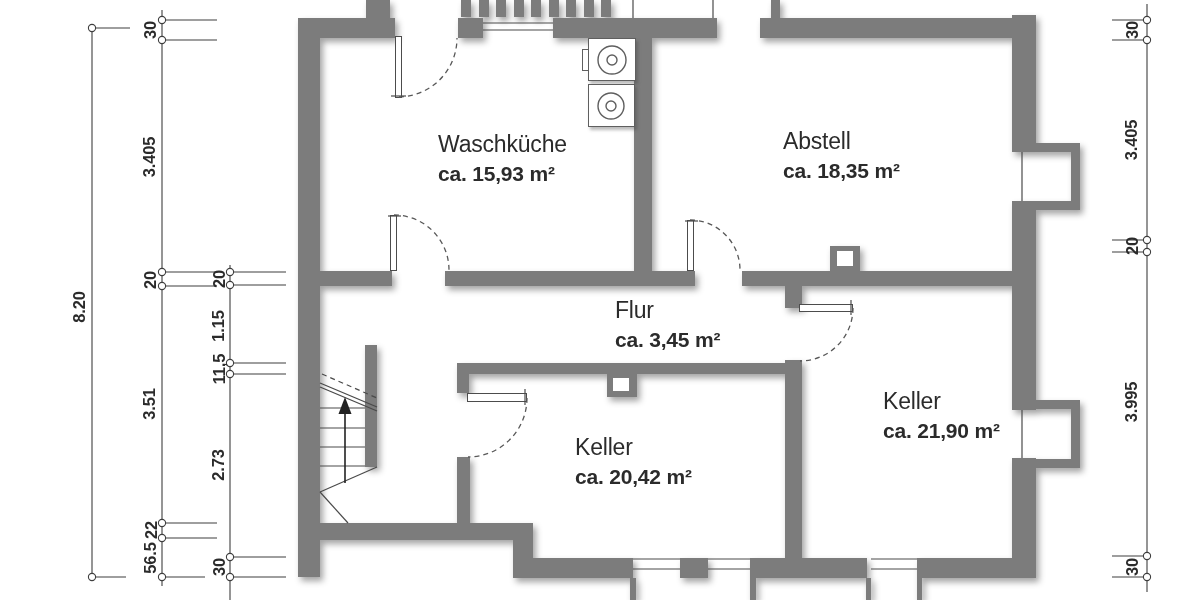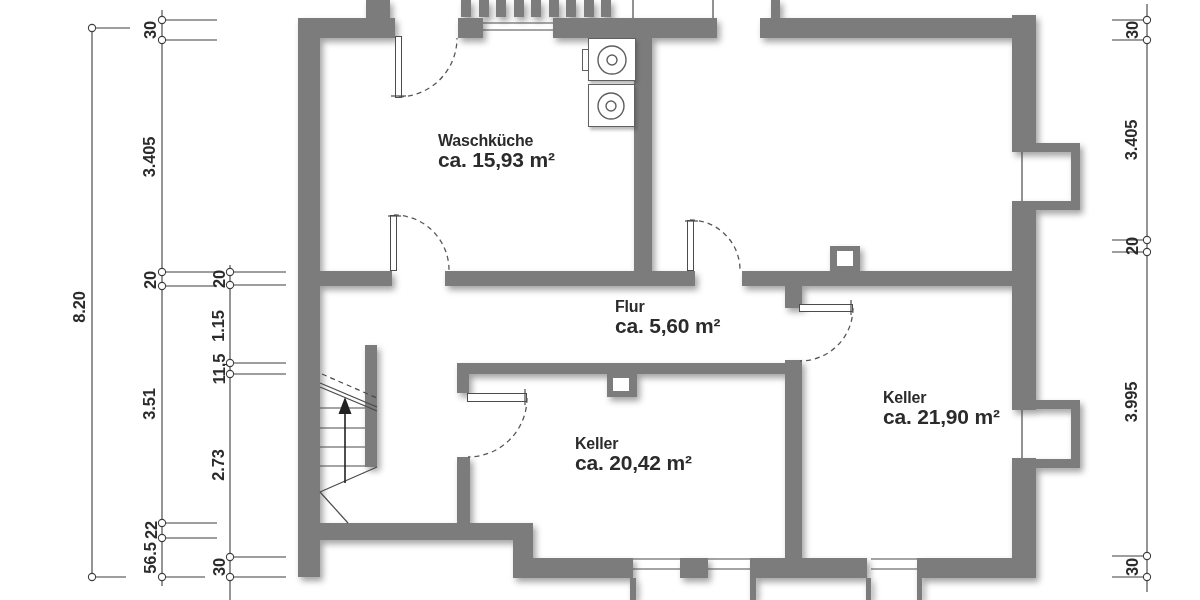--- a/index.html
+++ b/index.html
@@ -6,22 +6,22 @@
   .canvas{position:relative;width:1200px;height:600px;background:#ffffff;overflow:hidden;
           font-family:"Liberation Sans","DejaVu Sans",sans-serif;}
   .walls{position:absolute;inset:0;filter:drop-shadow(3px 4px 3px rgba(50,50,50,0.45));}
   .w{position:absolute;background:var(--wall,#7c7c7c);}
   .whiterect{position:absolute;background:#fff;}
   .leaf{position:absolute;background:#fff;border:1px solid #4c4c4c;box-sizing:border-box;}
   .appl{position:absolute;background:#fff;border:1.5px solid #5f5f5f;box-sizing:border-box;
         box-shadow:2px 3px 3px rgba(60,60,60,0.35);}
   svg.lines{position:absolute;left:0;top:0;width:1200px;height:600px;pointer-events:none;}
   .room-label{position:absolute;color:var(--text,#2b2b2b);line-height:1;}
-  .rname{font-size:16px;font-weight:bold;letter-spacing:-0.2px;}
-  .rarea{font-size:21px;font-weight:bold;letter-spacing:-0.2px;}
+  .rname{font-size:23px;font-weight:normal;letter-spacing:-0.2px;}
+  .rarea{font-size:21px;font-weight:bold;letter-spacing:-0.2px;margin-top:7px;}
   .dim{position:absolute;transform:translate(-50%,-50%) rotate(-90deg);white-space:nowrap;
        font-size:16.5px;font-weight:bold;color:var(--text,#2b2b2b);letter-spacing:-0.2px;}
 </style>
 </head>
 <body>
 
 <div class="canvas">
 
   <div class="walls">
 
@@ -205,23 +205,27 @@
       <circle cx="1147" cy="252" r="3.6" fill="#fff"></circle>
       <circle cx="1147" cy="556" r="3.6" fill="#fff"></circle>
       <circle cx="1147" cy="577" r="3.6" fill="#fff"></circle>
     </g>
   </svg>
 
   <div class="room-label" style="left:438px;top:133px;">
     <div class="rname">Waschküche</div>
     <div class="rarea">ca. 15,93 m²</div>
   </div>
+  <div class="room-label" style="left:783px;top:130px;">
+    <div class="rname">Abstell</div>
+    <div class="rarea">ca. 18,35 m²</div>
+  </div>
   <div class="room-label" style="left:615px;top:299px;">
     <div class="rname">Flur</div>
-    <div class="rarea">ca. 5,60 m²</div>
+    <div class="rarea">ca. 3,45 m²</div>
   </div>
   <div class="room-label" style="left:575px;top:436px;">
     <div class="rname">Keller</div>
     <div class="rarea">ca. 20,42 m²</div>
   </div>
   <div class="room-label" style="left:883px;top:390px;">
     <div class="rname">Keller</div>
     <div class="rarea">ca. 21,90 m²</div>
   </div>
 

